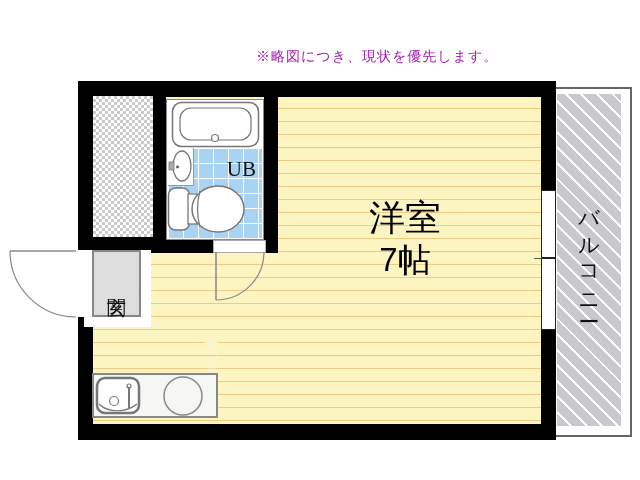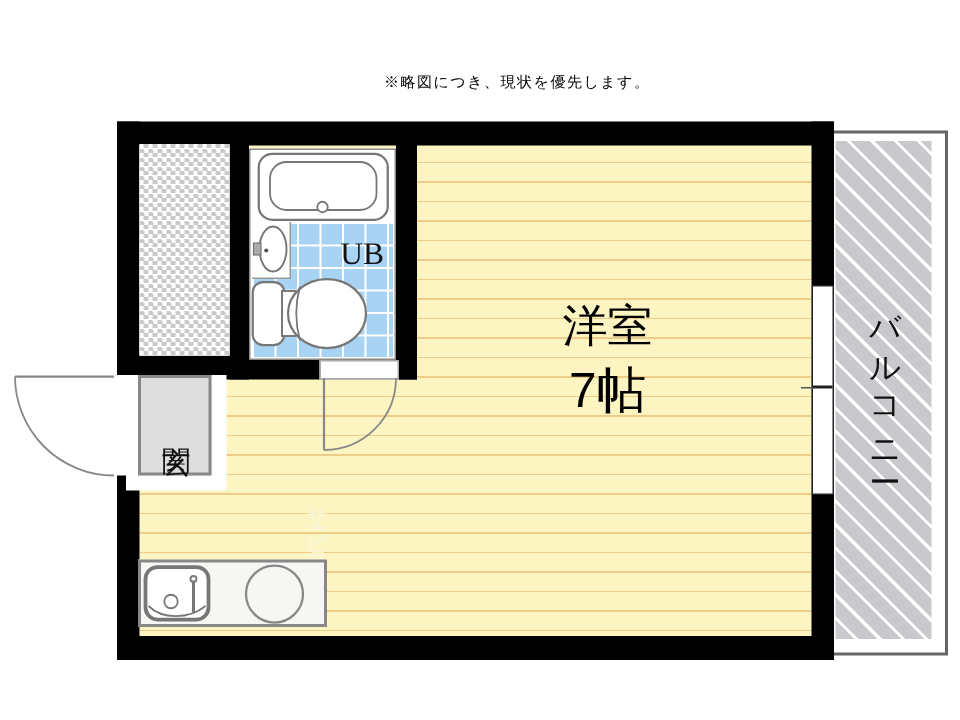--- a/index.html
+++ b/index.html
@@ -1,21 +1,21 @@
 <!DOCTYPE html>
 <html><head>
 <meta charset="utf-8">
 <style>
   html,body{margin:0;padding:0;background:#fff;}
   .stage{position:relative;width:640px;height:480px;background:#ffffff;overflow:hidden;
          font-family:"Liberation Sans", sans-serif;}
   .abs{position:absolute;}
 
   
-  .note{left:256px;top:48px;width:320px;font-size:10px;letter-spacing:1px;color:#000000;}
+  .note{left:256px;top:48px;width:320px;font-size:14px;letter-spacing:1px;color:#a21caf;}
 
   
   .balcony{left:552px;top:87px;width:80px;height:350px;background:#fff;border:2px solid #666;box-sizing:border-box;}
   .balcony-hatch{position:absolute;left:3px;top:5px;width:64px;height:332px;
       background:repeating-linear-gradient(45deg,#c9c9cd 0 9px,#ffffff 9px 11px);}
   .balcony-label{position:absolute;left:50%;top:100px;transform:translateX(-50%);
       writing-mode:vertical-rl;font-size:21px;letter-spacing:5px;color:#111;}
 
   
   .floor{left:93px;top:96px;width:448px;height:328px;background:#FCF5C2;
@@ -60,21 +60,21 @@
   .genkan-label{writing-mode:vertical-rl;text-orientation:upright;font-size:19px;letter-spacing:2px;color:#111;}
   .window{left:541px;top:190px;width:15px;height:140px;background:#fff;border:1.5px solid #222;box-sizing:border-box;}
   .window-divider{position:absolute;left:0;top:66px;width:100%;height:1.5px;background:#222;}
   .window-tick{left:534px;top:258px;width:8px;height:1px;background:#555;}
 
   
   .kitchen{left:92px;top:373px;width:126px;height:45px;background:#f6f6f3;border:2px solid #888;box-sizing:border-box;}
 
   
   .room-label{left:320px;top:196px;width:170px;text-align:center;color:#000;}
-  .room-name{font-size:30px;line-height:44px;}
+  .room-name{font-size:36px;line-height:44px;}
   .room-size{font-size:33px;line-height:40px;text-align:center;}
 
   svg{display:block;}
 </style>
 </head>
 <body>
 
 <div class="stage">
 
   <div class="abs note">※略図につき、現状を優先します。</div>

